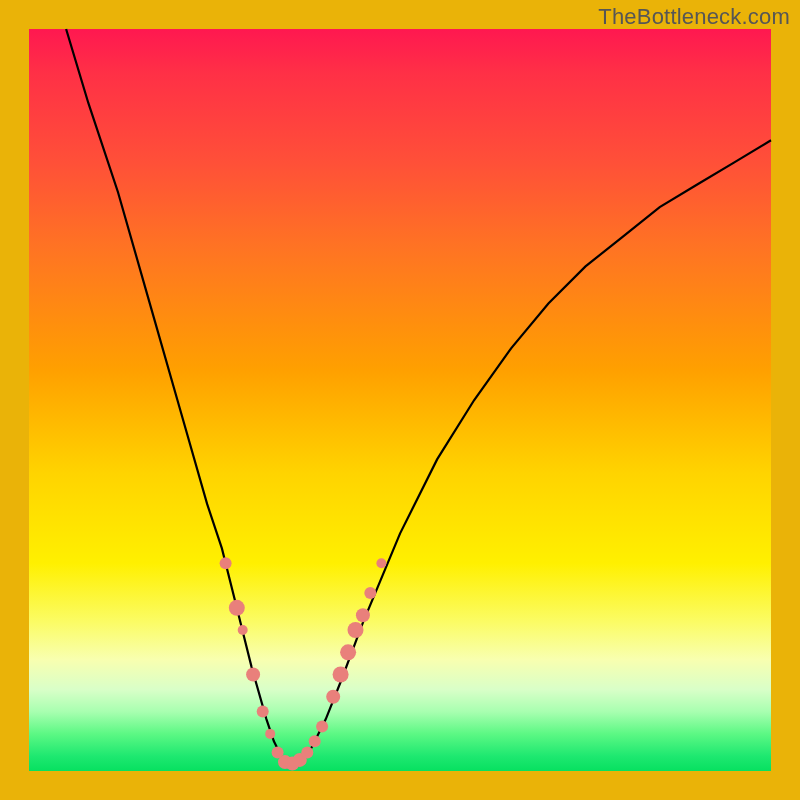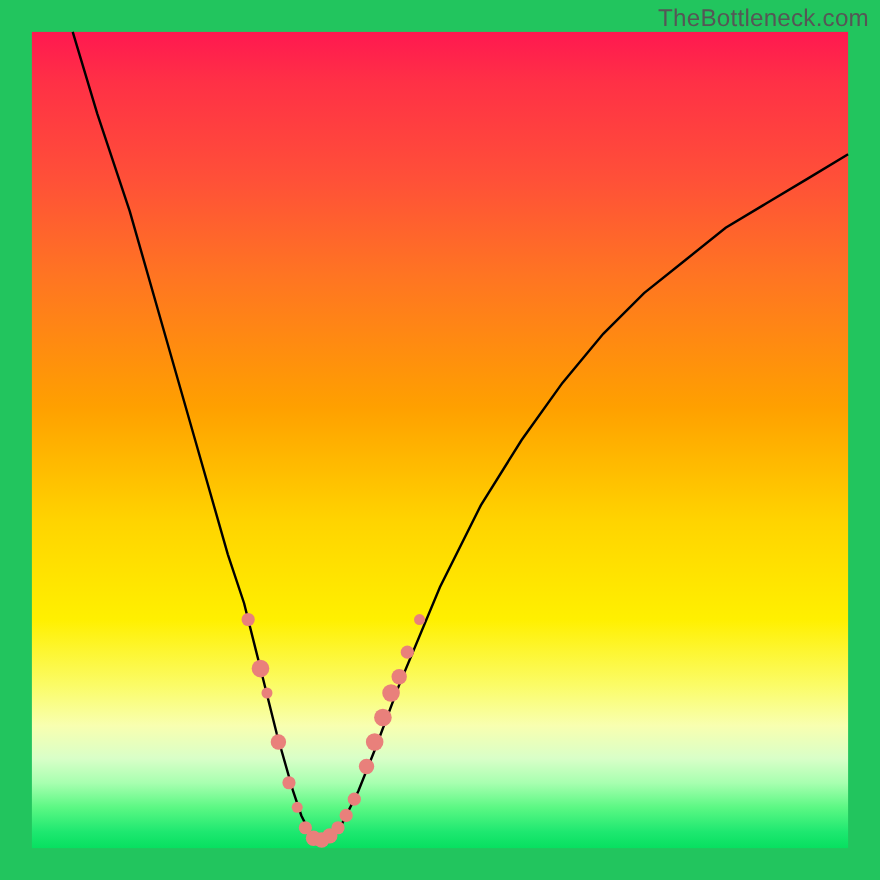--- a/index.html
+++ b/index.html
@@ -10,21 +10,21 @@
     overflow: hidden;
     background: #000;
     font-family: Arial, Helvetica, sans-serif;
   }
   .frame {
     position: absolute;
     top: 0;
     left: 0;
     width: 800px;
     height: 800px;
-    background: #22c55e;
+    background: #eab308;
   }
   .plot {
     position: absolute;
     top: 29px;
     left: 29px;
     width: 742px;
     height: 742px;
     background: linear-gradient(to bottom,
       #ff1850 0%,
       #ff3046 6%,

